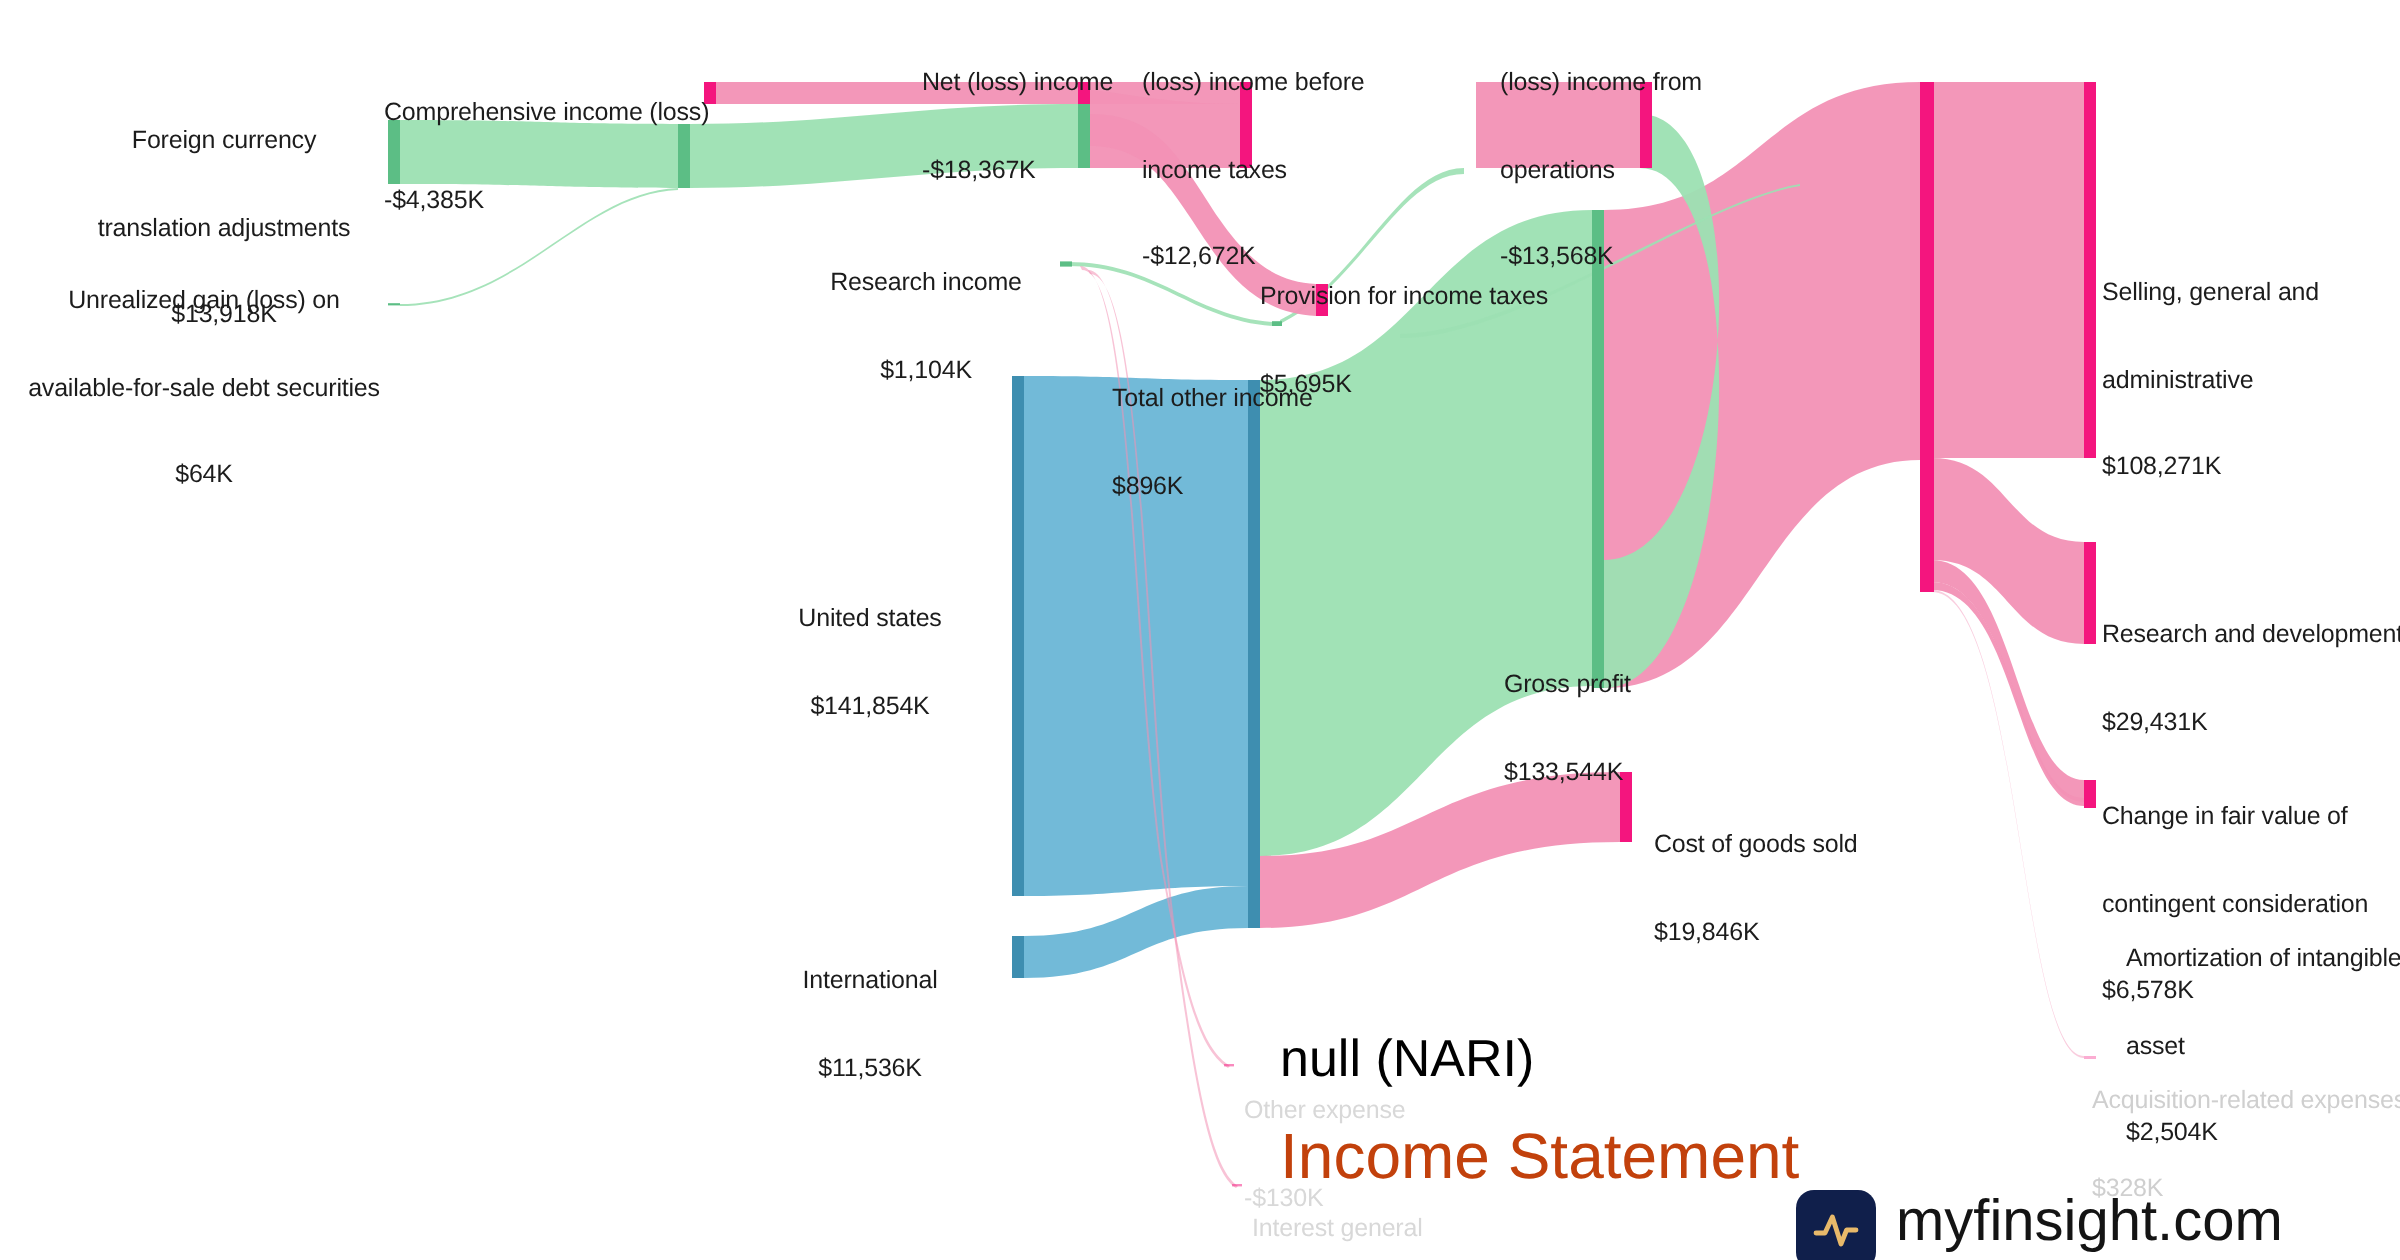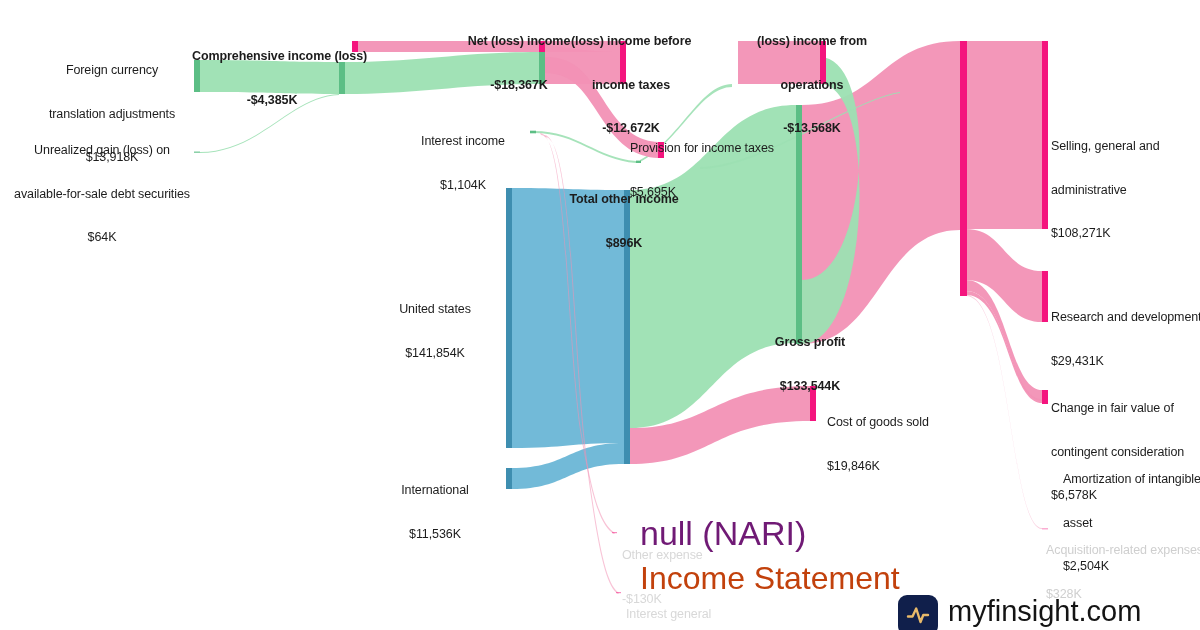--- a/index.html
+++ b/index.html
@@ -4,25 +4,25 @@
 <style>
   html,body{margin:0;padding:0;background:#ffffff;}
   body{width:1200px;height:630px;overflow:hidden;
        font-family:"Liberation Sans","DejaVu Sans",sans-serif;}
   #stage{position:relative;width:1200px;height:630px;background:#fff;}
   svg.sankey{position:absolute;left:0;top:0;width:1200px;height:630px;}
   .lbl{position:absolute;font-size:12.5px;line-height:14.5px;color:#1c1c1c;
        white-space:pre;letter-spacing:-0.1px;}
   .lbl.r{text-align:center;}
   .lbl.l{text-align:left;}
-  .lbl.c{text-align:center;font-weight:bold;}
+  .lbl.c{text-align:left;}
   .lbl.faded{color:#d8d8d8;}
   .lbl.faded2{color:#cfcfcf;}
   #footer{position:absolute;left:640px;top:508px;width:560px;height:110px;}
-  #title-main{position:absolute;left:0px;top:6px;font-size:34px;color:#701a75;
+  #title-main{position:absolute;left:0px;top:6px;font-size:26px;color:#000000;
        font-family:"Liberation Sans","DejaVu Sans",sans-serif;white-space:nowrap;}
   #title-sub{position:absolute;left:0px;top:52px;font-size:32px;color:#c2410c;
        white-space:nowrap;}
   #brandrow{position:absolute;left:258px;top:60px;display:flex;align-items:flex-start;gap:10px;margin-top:27px;}
   #logo{width:40px;height:40px;border-radius:9px;background:#101f4b;
         display:flex;align-items:center;justify-content:center;flex:none;}
   #brandtxt{font-size:29px;color:#141414;white-space:nowrap;}
 </style>
 </head>
 <body>
@@ -152,21 +152,21 @@
   <div>Provision for income taxes</div>
   <div>$5,695K</div>
 </div>
 
 <div class="lbl c" style="left:556px;top:163px;width:136px;">
   <div>Total other income</div>
   <div>$896K</div>
 </div>
 
 <div class="lbl r" style="left:398px;top:105px;width:130px;">
-  <div>Interest income</div>
+  <div>Research income</div>
   <div>$1,104K</div>
 </div>
 
 <div class="lbl l faded" style="left:622px;top:519px;width:140px;">
   <div>Other expense</div>
   <div>-$130K</div>
 </div>
 
 <div class="lbl l faded" style="left:626px;top:578px;width:140px;">
   <div>Interest general</div>

